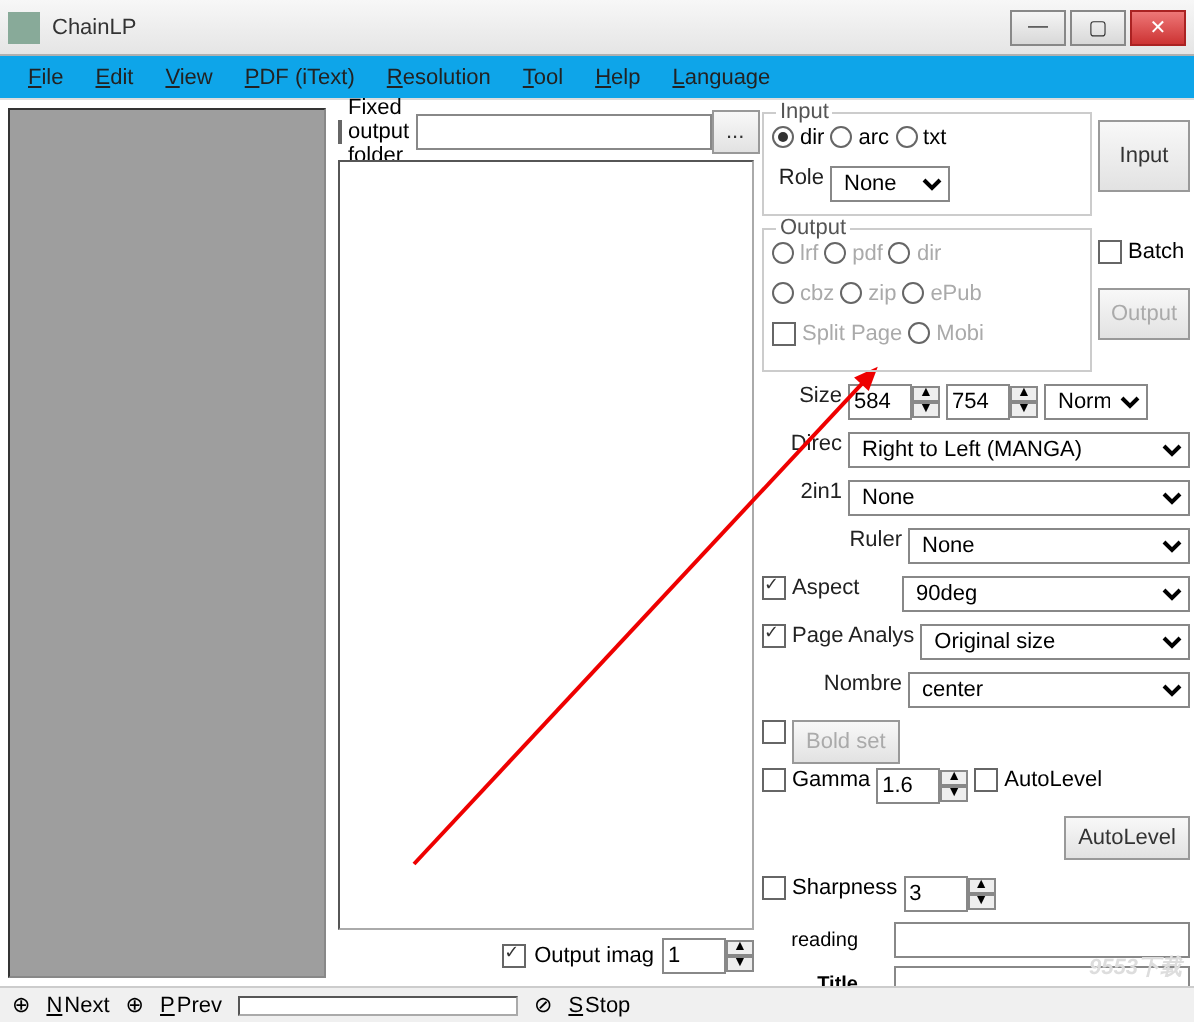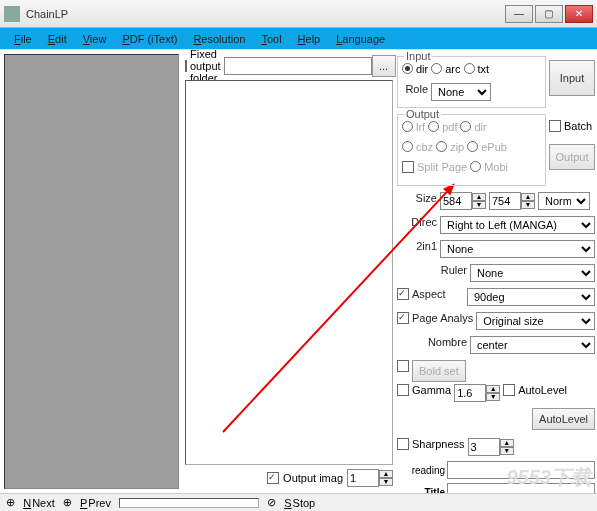--- a/index.html
+++ b/index.html
@@ -47,22 +47,22 @@
 .radio.on::after{content:""; display:block; width:5px;height:5px; background:#333; border-radius:50%; margin:2px;}
 .spin { display:inline-flex; align-items:center;}
 .spin-btns { display:flex; flex-direction:column; }
 .spin-btns span { width:14px; height:8px; border:1px solid #888; background:#eee; font-size:7px; line-height:6px; text-align:center;}
 
 
 .statusbar { position:absolute; bottom:0; left:0; right:0; height:18px; background:#f0f0f0; border-top:1px solid #ccc; display:flex; align-items:center; padding:0 6px; gap:8px;}
 .statusbar .navbtn { display:flex; align-items:center; gap:2px;}
 .progress { flex:0 0 140px; height:10px; border:1px inset #aaa; background:#fff;}
 
-.watermark{position:absolute;right:6px;bottom:20px;font-size:20px;color:#ddd;font-style:italic;font-weight:bold;pointer-events:none;}
-.fieldrow{display:flex;align-items:center;gap:2px;margin:1px 0;}
+.watermark{position:absolute;right:6px;bottom:20px;font-size:11px;color:#ddd;font-style:italic;font-weight:bold;pointer-events:none;}
+.fieldrow{display:flex;align-items:center;gap:18px;margin:1px 0;}
 .fieldlbl{width:48px;text-align:right;font-size:10px;}
 .widefield{flex:1;height:16px;border:1px solid #999;background:#fff;}
 </style>
 </head>
 <body>
 
 <div class="titlebar">
   <div class="app-icon"></div>
   <div class="title">ChainLP</div>
   <div class="winbtns">

